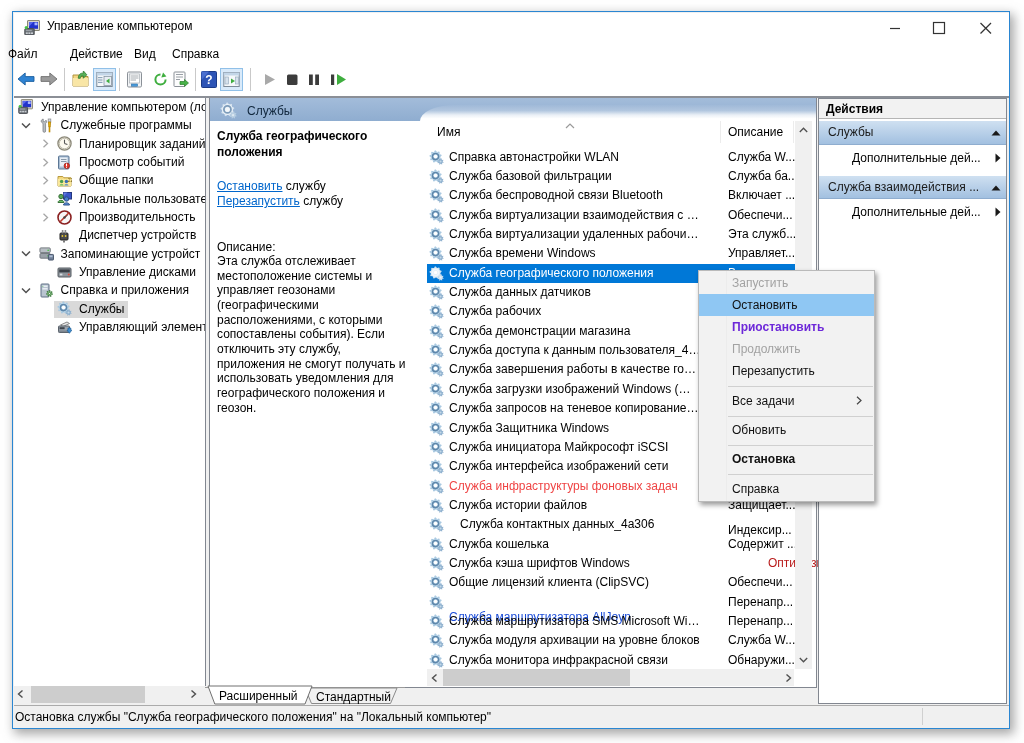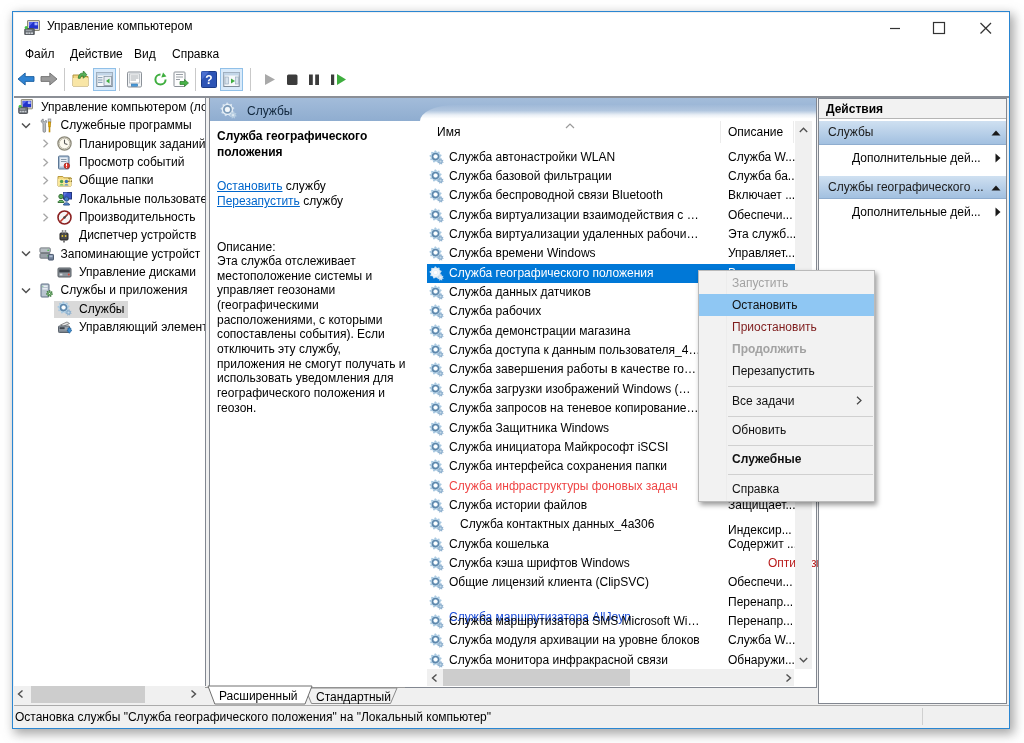--- a/index.html
+++ b/index.html
@@ -26,21 +26,21 @@
 <rect x="1.8" y="9.8" width="6" height="1.4" fill="#9aa0a6"></rect>
 <circle cx="2.2" cy="7.6" r="1.5" fill="#44c544"></circle>
   </svg>
 <div class="a" style="left:47px;top:19px;height:15px;line-height:15px">Управление компьютером</div>
 <svg class="a" style="left:884px;top:21px" width="120" height="14" viewBox="0 0 120 14">
 <line x1="6" y1="7.5" x2="16" y2="7.5" stroke="#333" stroke-width="1.2"></line>
 <rect x="49.5" y="1.5" width="11" height="11" fill="none" stroke="#333" stroke-width="1.2"></rect>
 <line x1="96.5" y1="2" x2="107" y2="12.5" stroke="#333" stroke-width="1.2"></line>
 <line x1="107" y1="2" x2="96.5" y2="12.5" stroke="#333" stroke-width="1.2"></line>
   </svg>
-<div class="a" style="left:25px;top:47px;height:15px;line-height:15px">Файл</div>
+<div class="a" style="left:8px;top:47px;height:15px;line-height:15px">Файл</div>
 <div class="a" style="left:70px;top:47px;height:15px;line-height:15px">Действие</div>
 <div class="a" style="left:134px;top:47px;height:15px;line-height:15px">Вид</div>
 <div class="a" style="left:172px;top:47px;height:15px;line-height:15px">Справка</div>
 <svg class="a" style="left:17px;top:72px" width="18" height="14" viewBox="0 0 18 14">
 <path d="M17 4.6 L8.2 4.6 L8.2 1 L1 7 L8.2 13 L8.2 9.4 L17 9.4 z" fill="#2f83d3" stroke="#1c5f9e" stroke-width="0.9"></path>
   </svg>
 <svg class="a" style="left:40px;top:72px" width="18" height="14" viewBox="0 0 18 14">
 <path d="M1 4.6 L9.8 4.6 L9.8 1 L17 7 L9.8 13 L9.8 9.4 L1 9.4 z" fill="#9b9b9b" stroke="#6f6f6f" stroke-width="0.9"></path>
   </svg>
 <div class="a" style="left:63.5px;top:68px;width:1px;height:23px;background:#c9c9c9"></div>
@@ -216,21 +216,21 @@
     <path d="M1 2.5 L5 6.5 L9 2.5" fill="none" stroke="#505050" stroke-width="1.5"></path>
   </svg>
 <svg class="a" style="left:38.5px;top:282.975px" width="14" height="15" viewBox="0 0 14 15">
 <rect x="2" y="1" width="8" height="13" rx="0.8" fill="#b9c4d0" stroke="#5e6f85"></rect>
 <rect x="3.4" y="2.5" width="5.2" height="1.5" fill="#e7edf3"></rect>
 <rect x="3.4" y="5" width="5.2" height="1.5" fill="#e7edf3"></rect>
 <circle cx="3.9" cy="3.2" r="0.5" fill="#49b049"></circle>
 <circle cx="10.5" cy="10.5" r="2.6" fill="#7fb97f" stroke="#3f7a3f" stroke-width="1.6" stroke-dasharray="1.2 1.1"></circle>
 <circle cx="10.5" cy="10.5" r="1" fill="#e9f4e9" stroke="#3f7a3f" stroke-width="0.8"></circle>
   </svg>
-<div class="a" style="left:60.5px;top:281.30px;height:18.35px;line-height:18.35px;white-space:nowrap;overflow:hidden;width:144.5px">Службы и приложения</div>
+<div class="a" style="left:60.5px;top:281.30px;height:18.35px;line-height:18.35px;white-space:nowrap;overflow:hidden;width:144.5px">Справка и приложения</div>
 <div class="a" style="left:54px;top:300.85px;width:74px;height:17.35px;background:#d9d9d9"></div>
 <svg class="a" style="left:57px;top:301.32500000000005px" width="15" height="15" viewBox="0 0 16 16">
 <path d="M13.21 5.08 L13.45 6.19 L12.14 7.25 L12.02 8.14 L12.99 9.52 L12.46 10.52 L10.78 10.50 L10.11 11.10 L9.97 12.78 L8.92 13.21 L7.64 12.11 L6.75 12.14 L5.56 13.34 L4.48 12.99 L4.21 11.33 L3.50 10.78 L1.82 10.93 L1.22 9.97 L2.08 8.52 L1.89 7.64 L0.51 6.68 L0.66 5.56 L2.25 5.00 L2.67 4.21 L2.23 2.58 L3.07 1.82 L4.65 2.42 L5.48 2.08 L6.19 0.55 L7.32 0.51 L8.14 1.98 L9.00 2.25 L10.52 1.54 L11.42 2.23 L11.10 3.89 L11.58 4.65 z" fill="#a6c6df"></path>
 <circle cx="7" cy="7" r="5.15" fill="#bedaed"></circle>
 <circle cx="7" cy="7" r="3.3" fill="none" stroke="#5e86aa" stroke-width="1.7"></circle>
 <circle cx="7" cy="7" r="1.9" fill="#ffffff"></circle>
 <path d="M15.63 12.98 L15.44 13.61 L14.25 13.61 L13.96 13.97 L14.18 15.13 L13.59 15.45 L12.75 14.61 L12.29 14.65 L11.62 15.63 L10.99 15.44 L10.99 14.25 L10.63 13.96 L9.47 14.18 L9.15 13.59 L9.99 12.75 L9.95 12.29 L8.97 11.62 L9.16 10.99 L10.35 10.99 L10.64 10.63 L10.42 9.47 L11.01 9.15 L11.85 9.99 L12.31 9.95 L12.98 8.97 L13.61 9.16 L13.61 10.35 L13.97 10.64 L15.13 10.42 L15.45 11.01 L14.61 11.85 L14.65 12.31 z" fill="#8fb1cf"></path>
 <circle cx="12.3" cy="12.3" r="1.1" fill="#c2d8e8"></circle>
 </svg>
 <div class="a" style="left:79px;top:299.65px;height:18.35px;line-height:18.35px;white-space:nowrap;overflow:hidden;width:126px">Службы</div>
@@ -276,21 +276,21 @@
 <div class="a" style="left:719.5px;top:121px;width:1px;height:21.5px;background:#ececec"></div>
 <div class="a" style="left:792.5px;top:121px;width:1px;height:21.5px;background:#ececec"></div>
 <svg class="a" style="left:429px;top:149.6px" width="15" height="15" viewBox="0 0 16 16">
 <path d="M13.21 5.08 L13.45 6.19 L12.14 7.25 L12.02 8.14 L12.99 9.52 L12.46 10.52 L10.78 10.50 L10.11 11.10 L9.97 12.78 L8.92 13.21 L7.64 12.11 L6.75 12.14 L5.56 13.34 L4.48 12.99 L4.21 11.33 L3.50 10.78 L1.82 10.93 L1.22 9.97 L2.08 8.52 L1.89 7.64 L0.51 6.68 L0.66 5.56 L2.25 5.00 L2.67 4.21 L2.23 2.58 L3.07 1.82 L4.65 2.42 L5.48 2.08 L6.19 0.55 L7.32 0.51 L8.14 1.98 L9.00 2.25 L10.52 1.54 L11.42 2.23 L11.10 3.89 L11.58 4.65 z" fill="#a6c6df"></path>
 <circle cx="7" cy="7" r="5.15" fill="#bedaed"></circle>
 <circle cx="7" cy="7" r="3.3" fill="none" stroke="#5e86aa" stroke-width="1.7"></circle>
 <circle cx="7" cy="7" r="1.9" fill="#ffffff"></circle>
 <path d="M15.63 12.98 L15.44 13.61 L14.25 13.61 L13.96 13.97 L14.18 15.13 L13.59 15.45 L12.75 14.61 L12.29 14.65 L11.62 15.63 L10.99 15.44 L10.99 14.25 L10.63 13.96 L9.47 14.18 L9.15 13.59 L9.99 12.75 L9.95 12.29 L8.97 11.62 L9.16 10.99 L10.35 10.99 L10.64 10.63 L10.42 9.47 L11.01 9.15 L11.85 9.99 L12.31 9.95 L12.98 8.97 L13.61 9.16 L13.61 10.35 L13.97 10.64 L15.13 10.42 L15.45 11.01 L14.61 11.85 L14.65 12.31 z" fill="#8fb1cf"></path>
 <circle cx="12.3" cy="12.3" r="1.1" fill="#c2d8e8"></circle>
 </svg>
-<div class="a" style="left:449px;top:147.60px;width:252px;height:19.35px;line-height:19.35px;color:#000;white-space:nowrap;overflow:hidden;text-overflow:ellipsis">Служба автонастройки WLAN</div>
+<div class="a" style="left:449px;top:147.60px;width:252px;height:19.35px;line-height:19.35px;color:#000;white-space:nowrap;overflow:hidden;text-overflow:ellipsis">Справка автонастройки WLAN</div>
 <div class="a" style="left:728px;top:147.60px;width:70px;height:19.35px;line-height:19.35px;color:#000;white-space:nowrap">Служба W...</div>
 <svg class="a" style="left:429px;top:168.95px" width="15" height="15" viewBox="0 0 16 16">
 <path d="M13.21 5.08 L13.45 6.19 L12.14 7.25 L12.02 8.14 L12.99 9.52 L12.46 10.52 L10.78 10.50 L10.11 11.10 L9.97 12.78 L8.92 13.21 L7.64 12.11 L6.75 12.14 L5.56 13.34 L4.48 12.99 L4.21 11.33 L3.50 10.78 L1.82 10.93 L1.22 9.97 L2.08 8.52 L1.89 7.64 L0.51 6.68 L0.66 5.56 L2.25 5.00 L2.67 4.21 L2.23 2.58 L3.07 1.82 L4.65 2.42 L5.48 2.08 L6.19 0.55 L7.32 0.51 L8.14 1.98 L9.00 2.25 L10.52 1.54 L11.42 2.23 L11.10 3.89 L11.58 4.65 z" fill="#a6c6df"></path>
 <circle cx="7" cy="7" r="5.15" fill="#bedaed"></circle>
 <circle cx="7" cy="7" r="3.3" fill="none" stroke="#5e86aa" stroke-width="1.7"></circle>
 <circle cx="7" cy="7" r="1.9" fill="#ffffff"></circle>
 <path d="M15.63 12.98 L15.44 13.61 L14.25 13.61 L13.96 13.97 L14.18 15.13 L13.59 15.45 L12.75 14.61 L12.29 14.65 L11.62 15.63 L10.99 15.44 L10.99 14.25 L10.63 13.96 L9.47 14.18 L9.15 13.59 L9.99 12.75 L9.95 12.29 L8.97 11.62 L9.16 10.99 L10.35 10.99 L10.64 10.63 L10.42 9.47 L11.01 9.15 L11.85 9.99 L12.31 9.95 L12.98 8.97 L13.61 9.16 L13.61 10.35 L13.97 10.64 L15.13 10.42 L15.45 11.01 L14.61 11.85 L14.65 12.31 z" fill="#8fb1cf"></path>
 <circle cx="12.3" cy="12.3" r="1.1" fill="#c2d8e8"></circle>
 </svg>
 <div class="a" style="left:449px;top:166.95px;width:252px;height:19.35px;line-height:19.35px;color:#000;white-space:nowrap;overflow:hidden;text-overflow:ellipsis">Служба базовой фильтрации</div>
@@ -428,21 +428,21 @@
 </svg>
 <div class="a" style="left:449px;top:437.85px;width:252px;height:19.35px;line-height:19.35px;color:#000;white-space:nowrap;overflow:hidden;text-overflow:ellipsis">Служба инициатора Майкрософт iSCSI</div>
 <svg class="a" style="left:429px;top:459.20000000000005px" width="15" height="15" viewBox="0 0 16 16">
 <path d="M13.21 5.08 L13.45 6.19 L12.14 7.25 L12.02 8.14 L12.99 9.52 L12.46 10.52 L10.78 10.50 L10.11 11.10 L9.97 12.78 L8.92 13.21 L7.64 12.11 L6.75 12.14 L5.56 13.34 L4.48 12.99 L4.21 11.33 L3.50 10.78 L1.82 10.93 L1.22 9.97 L2.08 8.52 L1.89 7.64 L0.51 6.68 L0.66 5.56 L2.25 5.00 L2.67 4.21 L2.23 2.58 L3.07 1.82 L4.65 2.42 L5.48 2.08 L6.19 0.55 L7.32 0.51 L8.14 1.98 L9.00 2.25 L10.52 1.54 L11.42 2.23 L11.10 3.89 L11.58 4.65 z" fill="#a6c6df"></path>
 <circle cx="7" cy="7" r="5.15" fill="#bedaed"></circle>
 <circle cx="7" cy="7" r="3.3" fill="none" stroke="#5e86aa" stroke-width="1.7"></circle>
 <circle cx="7" cy="7" r="1.9" fill="#ffffff"></circle>
 <path d="M15.63 12.98 L15.44 13.61 L14.25 13.61 L13.96 13.97 L14.18 15.13 L13.59 15.45 L12.75 14.61 L12.29 14.65 L11.62 15.63 L10.99 15.44 L10.99 14.25 L10.63 13.96 L9.47 14.18 L9.15 13.59 L9.99 12.75 L9.95 12.29 L8.97 11.62 L9.16 10.99 L10.35 10.99 L10.64 10.63 L10.42 9.47 L11.01 9.15 L11.85 9.99 L12.31 9.95 L12.98 8.97 L13.61 9.16 L13.61 10.35 L13.97 10.64 L15.13 10.42 L15.45 11.01 L14.61 11.85 L14.65 12.31 z" fill="#8fb1cf"></path>
 <circle cx="12.3" cy="12.3" r="1.1" fill="#c2d8e8"></circle>
 </svg>
-<div class="a" style="left:449px;top:457.20px;width:252px;height:19.35px;line-height:19.35px;color:#000;white-space:nowrap;overflow:hidden;text-overflow:ellipsis">Служба интерфейса сохранения папки</div>
+<div class="a" style="left:449px;top:457.20px;width:252px;height:19.35px;line-height:19.35px;color:#000;white-space:nowrap;overflow:hidden;text-overflow:ellipsis">Служба интерфейса изображений сети</div>
 <svg class="a" style="left:429px;top:478.55000000000007px" width="15" height="15" viewBox="0 0 16 16">
 <path d="M13.21 5.08 L13.45 6.19 L12.14 7.25 L12.02 8.14 L12.99 9.52 L12.46 10.52 L10.78 10.50 L10.11 11.10 L9.97 12.78 L8.92 13.21 L7.64 12.11 L6.75 12.14 L5.56 13.34 L4.48 12.99 L4.21 11.33 L3.50 10.78 L1.82 10.93 L1.22 9.97 L2.08 8.52 L1.89 7.64 L0.51 6.68 L0.66 5.56 L2.25 5.00 L2.67 4.21 L2.23 2.58 L3.07 1.82 L4.65 2.42 L5.48 2.08 L6.19 0.55 L7.32 0.51 L8.14 1.98 L9.00 2.25 L10.52 1.54 L11.42 2.23 L11.10 3.89 L11.58 4.65 z" fill="#a6c6df"></path>
 <circle cx="7" cy="7" r="5.15" fill="#bedaed"></circle>
 <circle cx="7" cy="7" r="3.3" fill="none" stroke="#5e86aa" stroke-width="1.7"></circle>
 <circle cx="7" cy="7" r="1.9" fill="#ffffff"></circle>
 <path d="M15.63 12.98 L15.44 13.61 L14.25 13.61 L13.96 13.97 L14.18 15.13 L13.59 15.45 L12.75 14.61 L12.29 14.65 L11.62 15.63 L10.99 15.44 L10.99 14.25 L10.63 13.96 L9.47 14.18 L9.15 13.59 L9.99 12.75 L9.95 12.29 L8.97 11.62 L9.16 10.99 L10.35 10.99 L10.64 10.63 L10.42 9.47 L11.01 9.15 L11.85 9.99 L12.31 9.95 L12.98 8.97 L13.61 9.16 L13.61 10.35 L13.97 10.64 L15.13 10.42 L15.45 11.01 L14.61 11.85 L14.65 12.31 z" fill="#8fb1cf"></path>
 <circle cx="12.3" cy="12.3" r="1.1" fill="#c2d8e8"></circle>
 </svg>
 <div class="a" style="left:449px;top:476.55px;width:252px;height:19.35px;line-height:19.35px;color:#ef4444;white-space:nowrap;overflow:hidden;text-overflow:ellipsis">Служба инфраструктуры фоновых задач</div>
 <svg class="a" style="left:429px;top:497.9px" width="15" height="15" viewBox="0 0 16 16">
@@ -557,21 +557,21 @@
 <div class="a" style="left:819px;top:120.5px;width:187px;height:24px;background:linear-gradient(#cfe0f1,#a2c0e0);border-bottom:1px solid #8fadcf"></div>
 <div class="a" style="left:828px;top:125px;height:15px;line-height:15px;color:#1a1a1a">Службы</div>
 <svg class="a" style="left:991px;top:129.5px" width="10" height="6" viewBox="0 0 10 6">
     <path d="M0.5 5.5 L5 0.5 L9.5 5.5 z" fill="#1a1a1a"></path>
   </svg>
 <div class="a" style="left:852px;top:150.5px;height:15px;line-height:15px">Дополнительные дей...</div>
 <svg class="a" style="left:995px;top:153px" width="6" height="10" viewBox="0 0 6 10">
     <path d="M0.5 0.5 L5.5 5 L0.5 9.5 z" fill="#1a1a1a"></path>
   </svg>
 <div class="a" style="left:819px;top:175.5px;width:187px;height:23.5px;background:linear-gradient(#cfe0f1,#a2c0e0);border-bottom:1px solid #8fadcf"></div>
-<div class="a" style="left:828px;top:180px;height:15px;line-height:15px;color:#1a1a1a">Службы географического ...</div>
+<div class="a" style="left:828px;top:180px;height:15px;line-height:15px;color:#1a1a1a">Служба взаимодействия ...</div>
 <svg class="a" style="left:991px;top:184.5px" width="10" height="6" viewBox="0 0 10 6">
     <path d="M0.5 5.5 L5 0.5 L9.5 5.5 z" fill="#1a1a1a"></path>
   </svg>
 <div class="a" style="left:852px;top:204.5px;height:15px;line-height:15px">Дополнительные дей...</div>
 <svg class="a" style="left:995px;top:207px" width="6" height="10" viewBox="0 0 6 10">
     <path d="M0.5 0.5 L5.5 5 L0.5 9.5 z" fill="#1a1a1a"></path>
   </svg>
 <div class="a" style="left:209px;top:688px;width:608px;height:16.5px;background:#f0f0f0"></div>
 <svg class="a" style="left:205px;top:685px" width="200" height="20" viewBox="0 0 200 20">
 <path d="M0 2.5 L200 2.5" stroke="#9a9a9a" stroke-width="1"></path>
@@ -583,25 +583,25 @@
 <div class="a" style="left:13.5px;top:704.5px;width:995px;height:1px;background:#ababab"></div>
 <div class="a" style="left:13.5px;top:705.5px;width:995px;height:22px;background:#f0f0f0"></div>
 <div class="a" style="left:922px;top:708px;width:1px;height:17px;background:#d0d0d0"></div>
 <div class="a" style="left:15px;top:710px;height:14px;line-height:14px">Остановка службы "Служба географического положения" на "Локальный компьютер"</div>
 <div class="a" style="left:698px;top:270px;width:177px;height:232px;background:#f2f2f2;
 border:1px solid #bababa;box-shadow:2px 3px 5px rgba(0,0,0,.4);z-index:50"></div>
 <div class="a" style="left:726px;top:271px;width:1px;height:230px;background:#ececec;z-index:51"></div>
 <div class="a" style="left:732px;top:272.40px;height:22px;line-height:22px;color:#a2a2a2;font-weight:normal;z-index:52">Запустить</div>
 <div class="a" style="left:699px;top:294.40px;width:175px;height:22px;background:#8fc7f3;z-index:51"></div>
 <div class="a" style="left:732px;top:294.40px;height:22px;line-height:22px;color:#111;font-weight:normal;z-index:52">Остановить</div>
-<div class="a" style="left:732px;top:316.40px;height:22px;line-height:22px;color:#7f1d1d;font-weight:normal;z-index:52">Приостановить</div>
-<div class="a" style="left:732px;top:338.40px;height:22px;line-height:22px;color:#a2a2a2;font-weight:bold;z-index:52">Продолжить</div>
+<div class="a" style="left:732px;top:316.40px;height:22px;line-height:22px;color:#6d28d9;font-weight:bold;z-index:52">Приостановить</div>
+<div class="a" style="left:732px;top:338.40px;height:22px;line-height:22px;color:#a2a2a2;font-weight:normal;z-index:52">Продолжить</div>
 <div class="a" style="left:732px;top:360.40px;height:22px;line-height:22px;color:#111;font-weight:normal;z-index:52">Перезапустить</div>
 <div class="a" style="left:728px;top:386.40px;width:145px;height:1px;background:#d0d0d0;z-index:52"></div>
 <div class="a" style="left:732px;top:389.70px;height:22px;line-height:22px;color:#111;font-weight:normal;z-index:52">Все задачи</div>
 <svg class="a" style="left:856px;top:396.20px;z-index:52" width="6" height="9" viewBox="0 0 6 9">
     <path d="M1 0.8 L5 4.5 L1 8.2" fill="none" stroke="#444" stroke-width="1.2"></path>
   </svg>
 <div class="a" style="left:728px;top:415.70px;width:145px;height:1px;background:#d0d0d0;z-index:52"></div>
 <div class="a" style="left:732px;top:419.00px;height:22px;line-height:22px;color:#111;font-weight:normal;z-index:52">Обновить</div>
 <div class="a" style="left:728px;top:445.00px;width:145px;height:1px;background:#d0d0d0;z-index:52"></div>
-<div class="a" style="left:732px;top:448.30px;height:22px;line-height:22px;color:#111;font-weight:bold;z-index:52">Служебные</div>
+<div class="a" style="left:732px;top:448.30px;height:22px;line-height:22px;color:#111;font-weight:bold;z-index:52">Остановка</div>
 <div class="a" style="left:728px;top:474.30px;width:145px;height:1px;background:#d0d0d0;z-index:52"></div>
 <div class="a" style="left:732px;top:477.60px;height:22px;line-height:22px;color:#111;font-weight:normal;z-index:52">Справка</div>
 </body></html>

